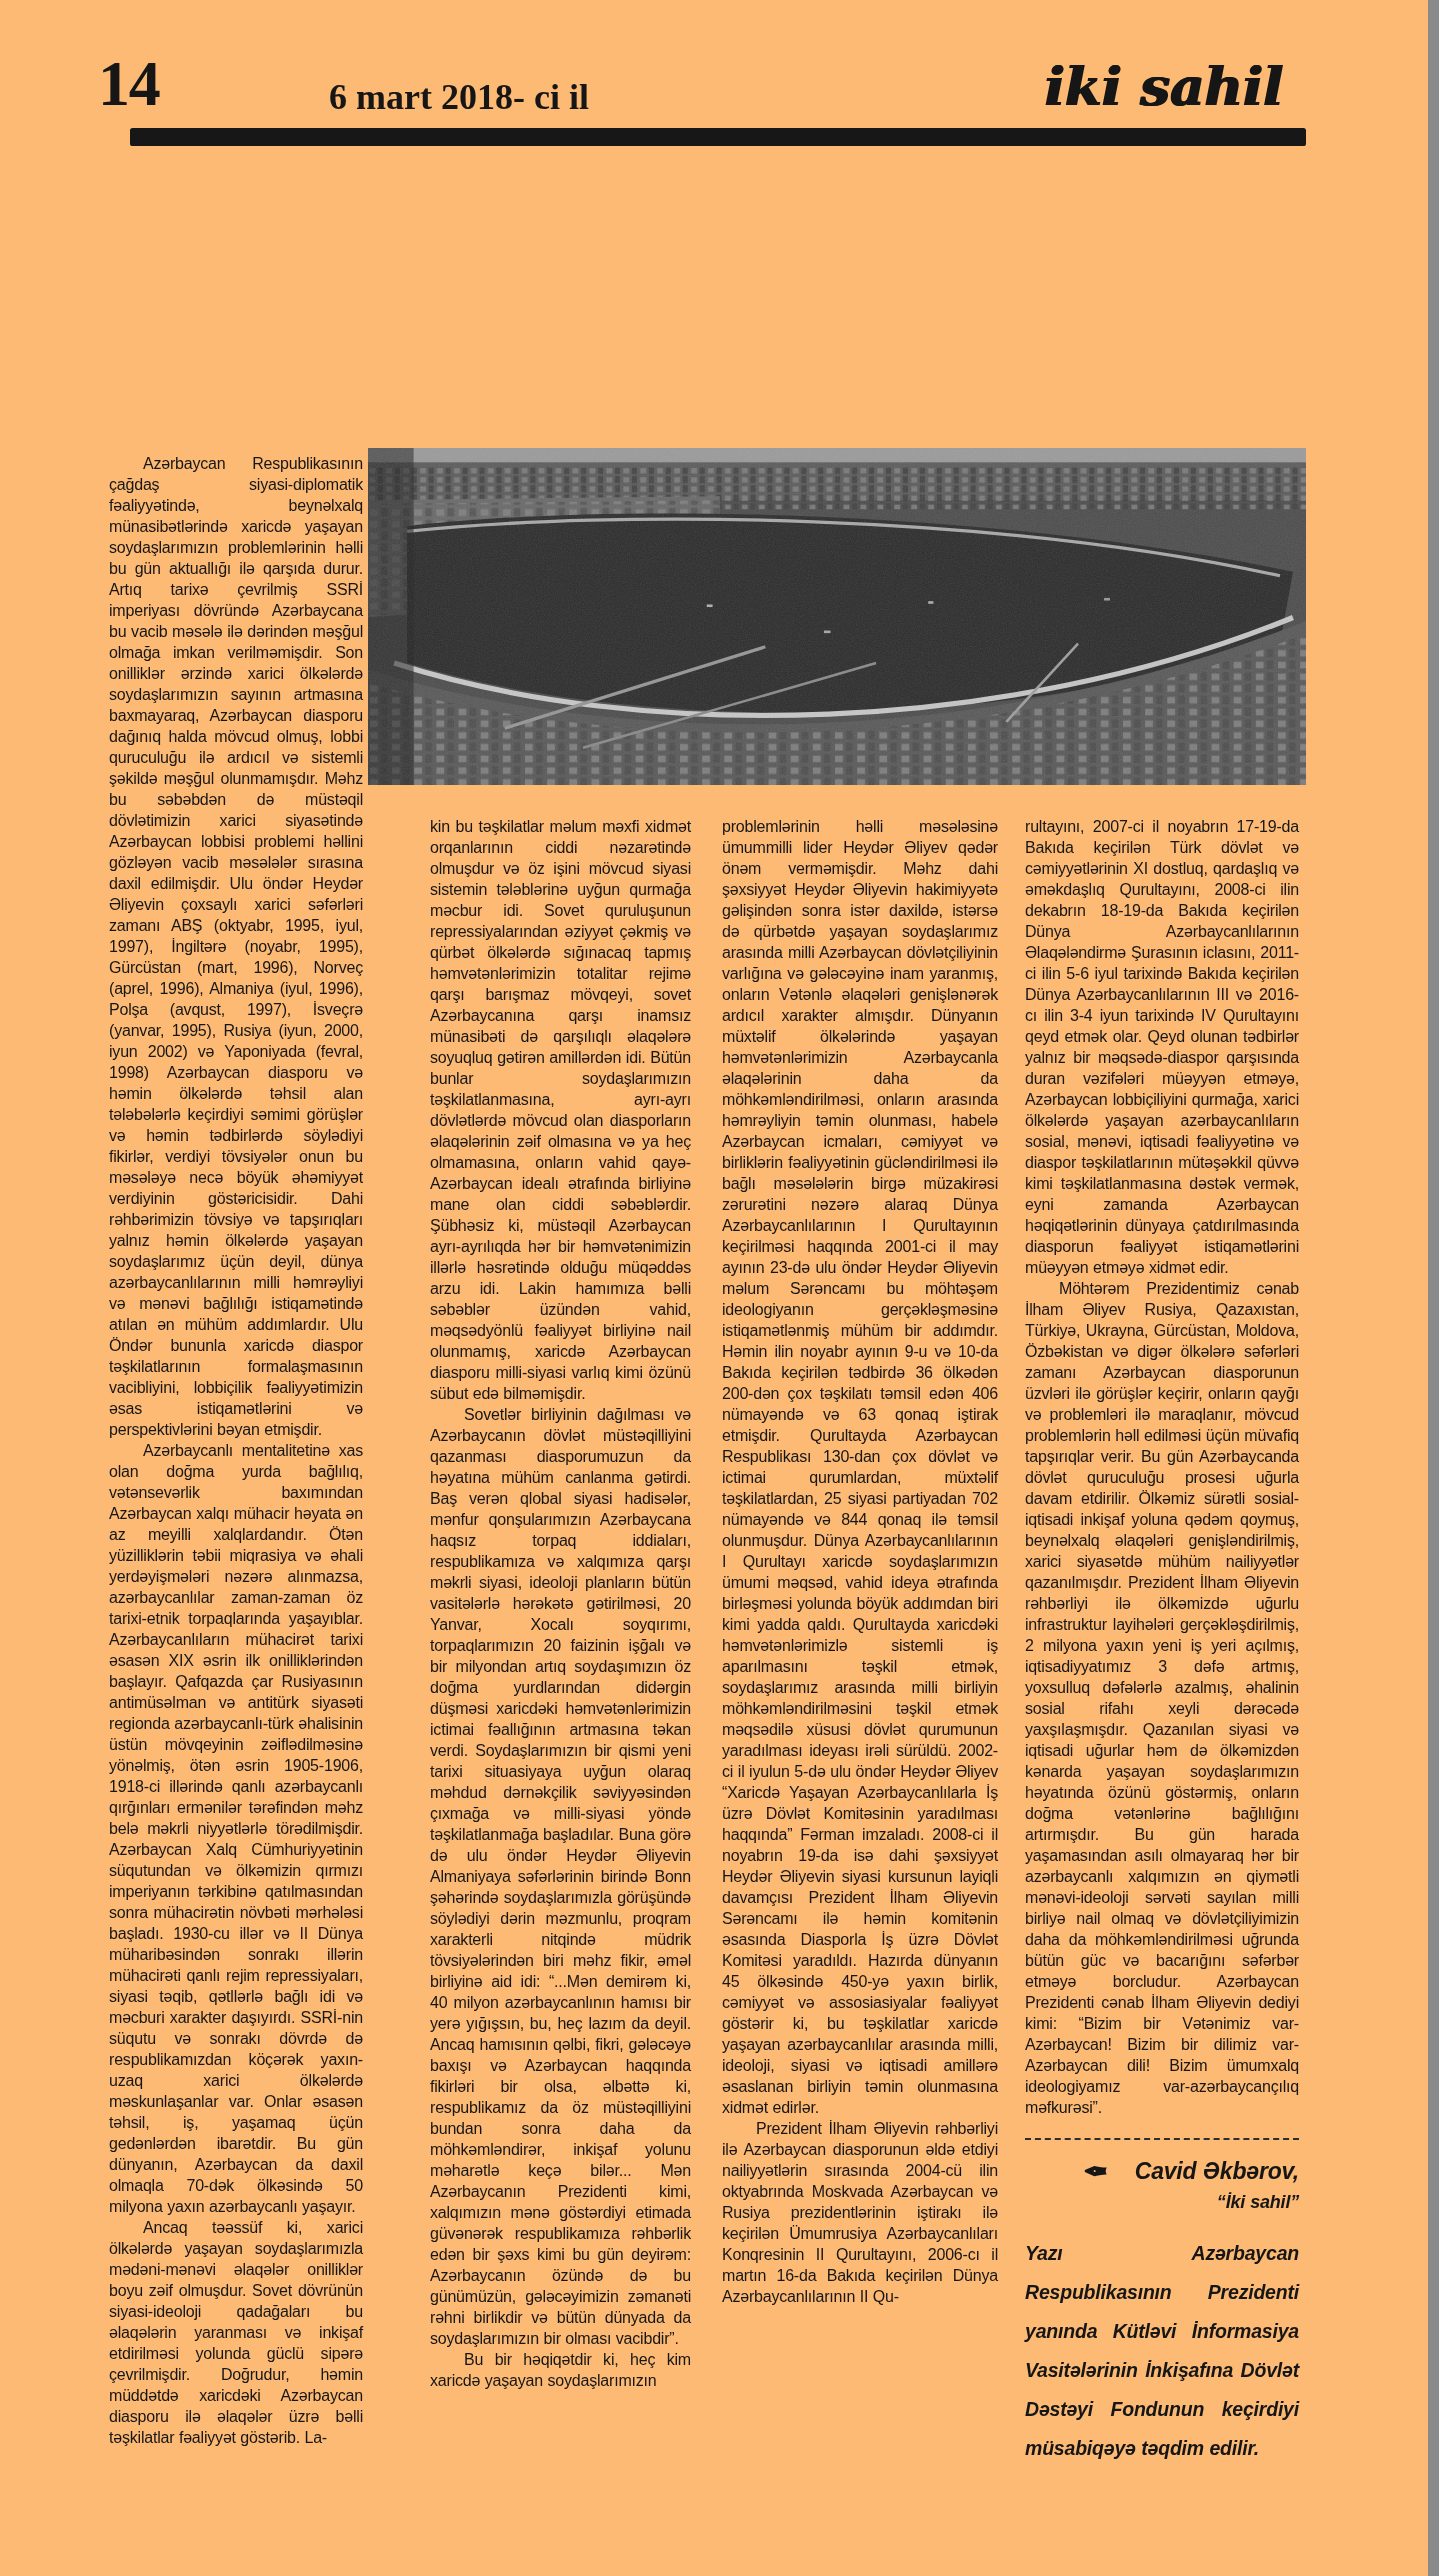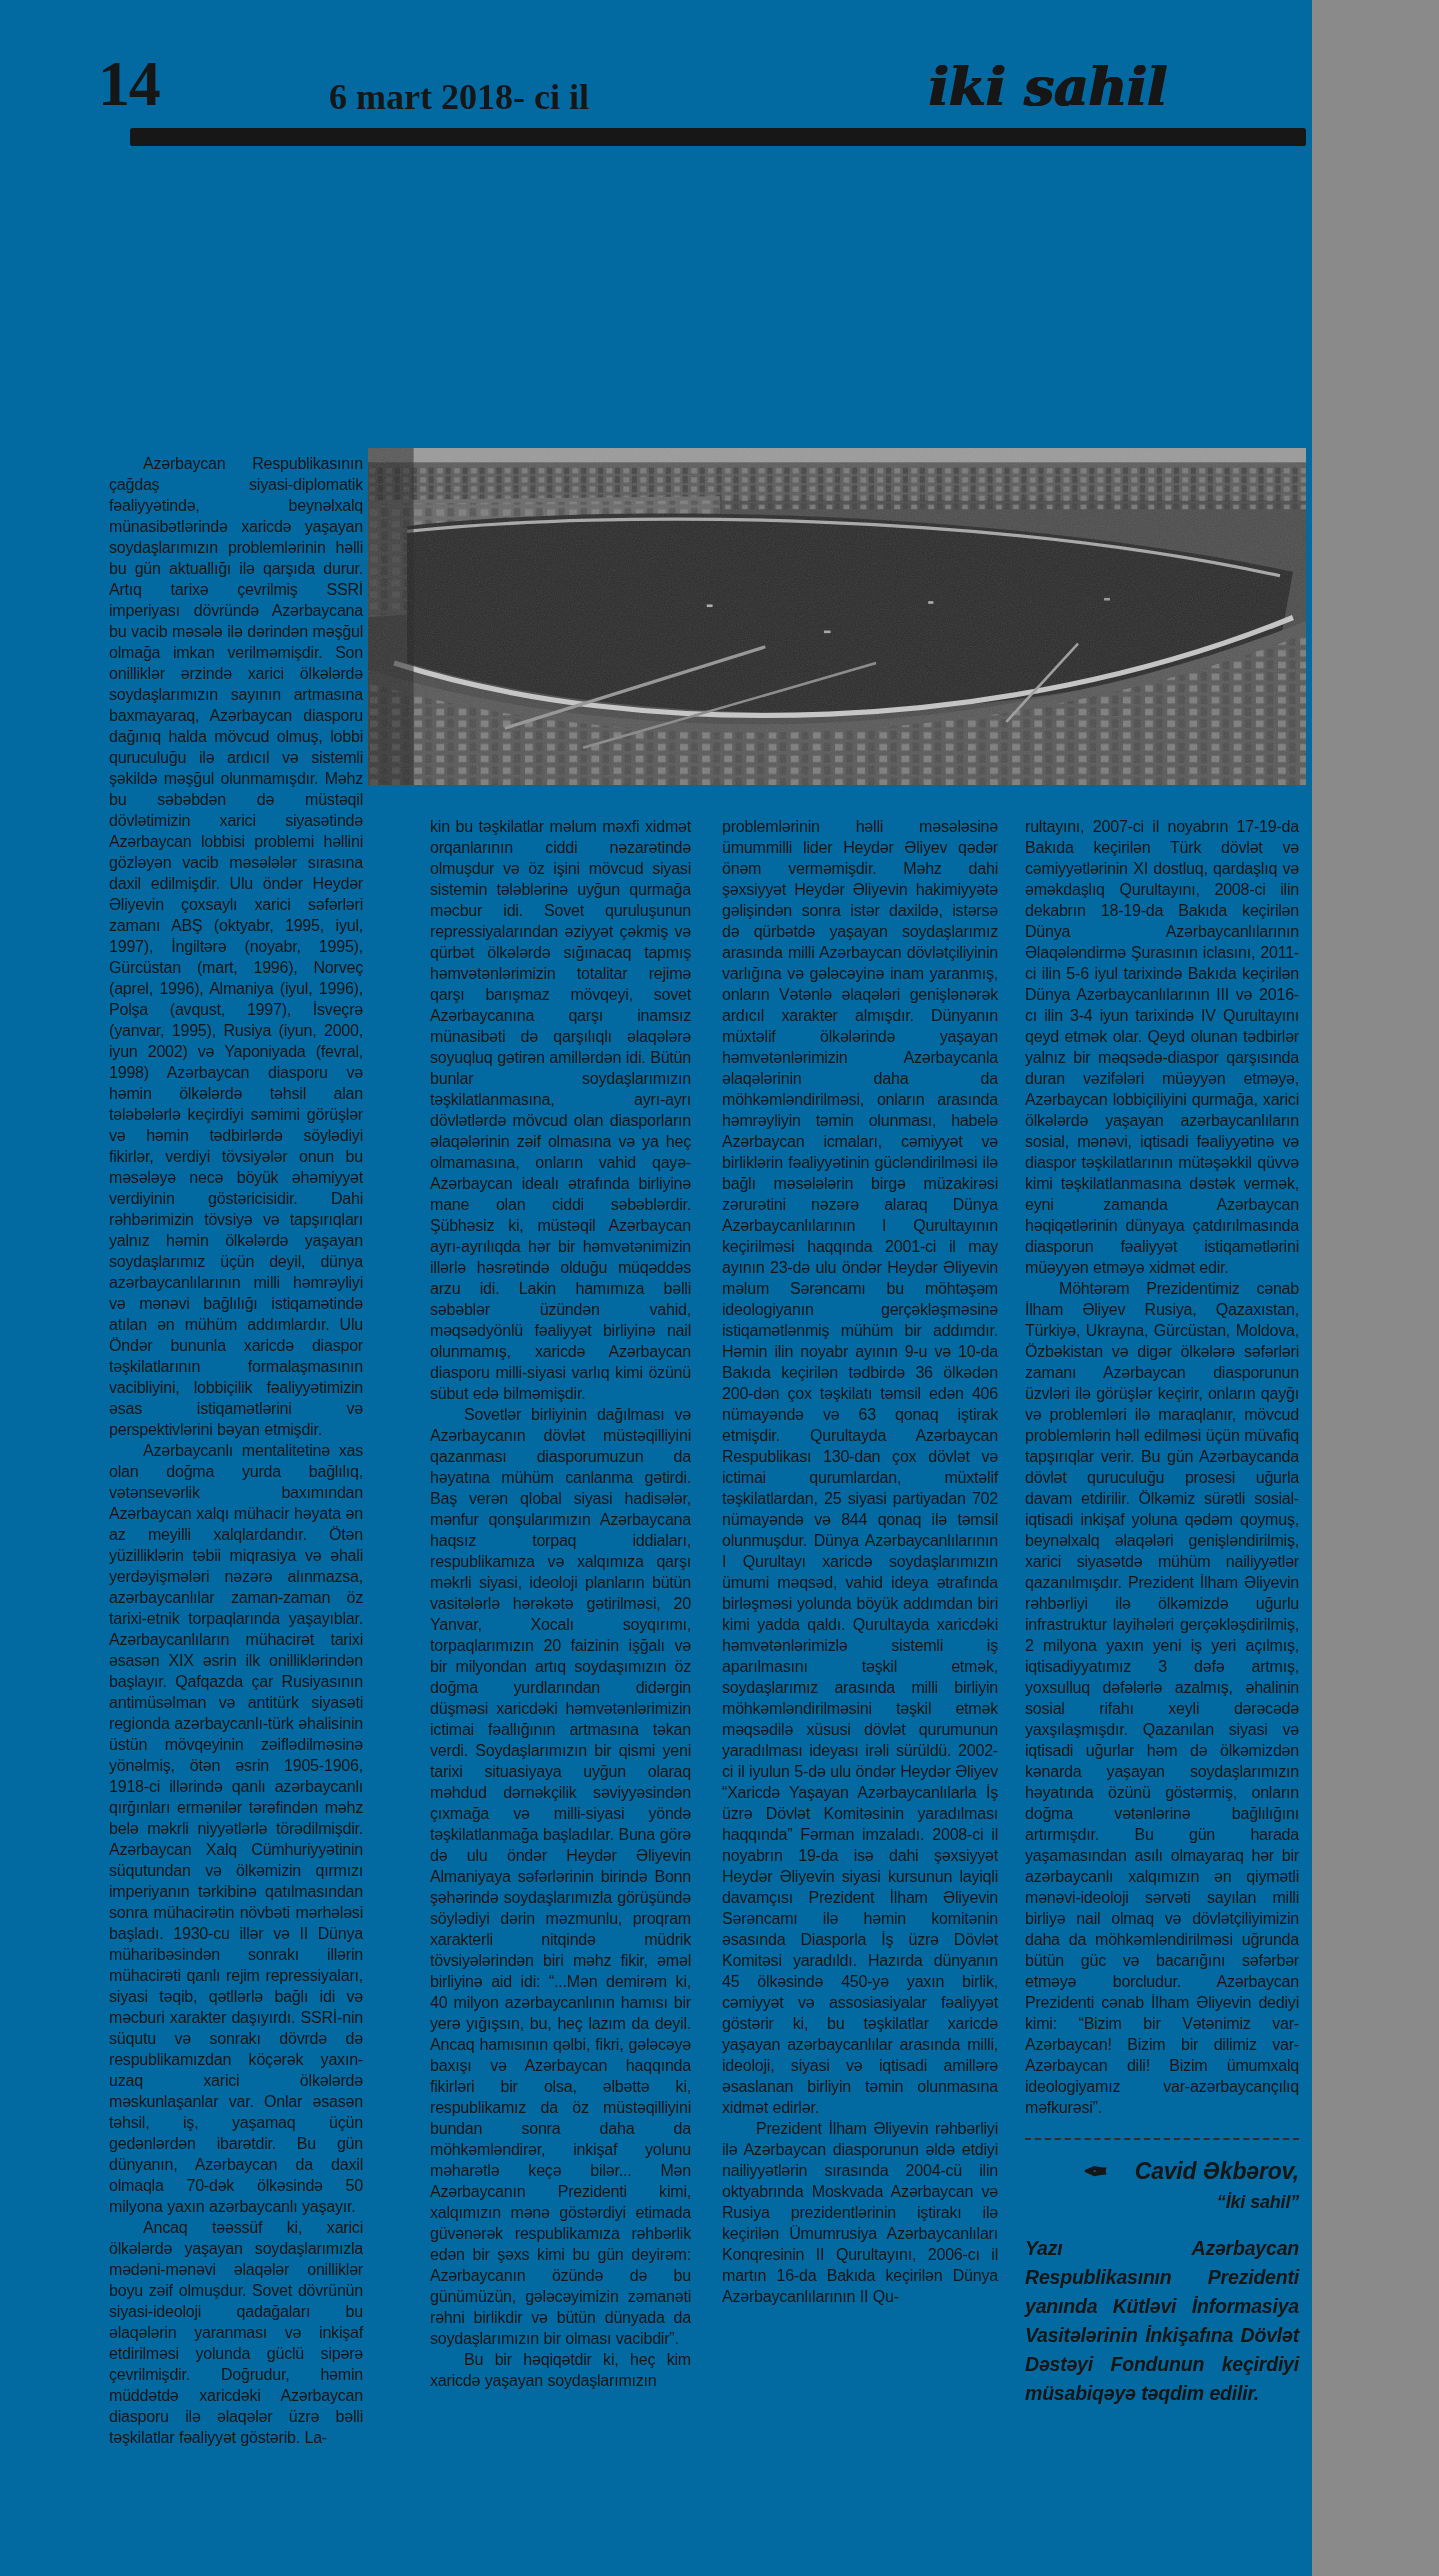--- a/index.html
+++ b/index.html
@@ -1,16 +1,16 @@
 <!DOCTYPE html>
 <html style="font-size:10.4px"><head>
 <meta charset="utf-8">
 <style>
   html,body{margin:0;padding:0;background:#8a8a8a;}
-  .page{position:relative;width:1312px;height:2576px;background:#0369a1;overflow:hidden;
+  .page{position:relative;width:1428px;height:2576px;background:#fdba74;overflow:hidden;
         font-family:"Liberation Sans",sans-serif;color:#161616;}
   
   .page-num{position:absolute;left:98px;top:52px;font-family:"Liberation Serif",serif;
             font-weight:bold;font-size:64px;line-height:1;letter-spacing:-1.3px;}
   .issue-date{position:absolute;left:329px;top:79px;font-family:"Liberation Serif",serif;
               font-weight:bold;font-size:36px;line-height:1;}
   .masthead{position:absolute;right:145px;top:60px;font-family:"DejaVu Serif",serif;
             font-weight:bold;font-size:53px;line-height:1;letter-spacing:0px;
             text-shadow:1.3px 0 0 currentColor,-0.7px 0 0 currentColor;font-style:italic;}
   .header-rule{position:absolute;left:130px;top:128px;width:1176px;height:17.6px;
@@ -33,21 +33,21 @@
   #col1{left:109px;top:453px;width:254px;}
   #col2{left:430px;top:816px;width:261px;}
   #col3{left:722px;top:816px;width:276px;}
   #col4{left:1025px;top:816px;width:274px;}
   
   .sig-rule{margin:19.5px 0 17px 0;height:0;border-top:2px dashed #2e2e2e;}
   .sig-row{display:flex;justify-content:flex-end;align-items:center;gap:27px;
            font-weight:bold;font-style:italic;font-size:23px;line-height:29px;}
   .pen-icon{font-style:normal;font-size:30px;transform:scaleX(-1);line-height:1;}
   .sig-pub{text-align:right;font-weight:bold;font-style:italic;font-size:18px;line-height:30px;}
-  .sig-note{margin-top:17px;font-style:italic;font-weight:bold;font-size:19.5px;line-height:29px;
+  .sig-note{margin-top:17px;font-style:italic;font-weight:bold;font-size:19.5px;line-height:39px;
             text-align:justify;letter-spacing:-0.2px;}
 </style>
 </head>
 <body>
 
 <div class="page">
 
   <div class="page-num">14</div>
   <div class="issue-date">6 mart 2018- ci il</div>
   <div class="masthead">iki sahil</div>

